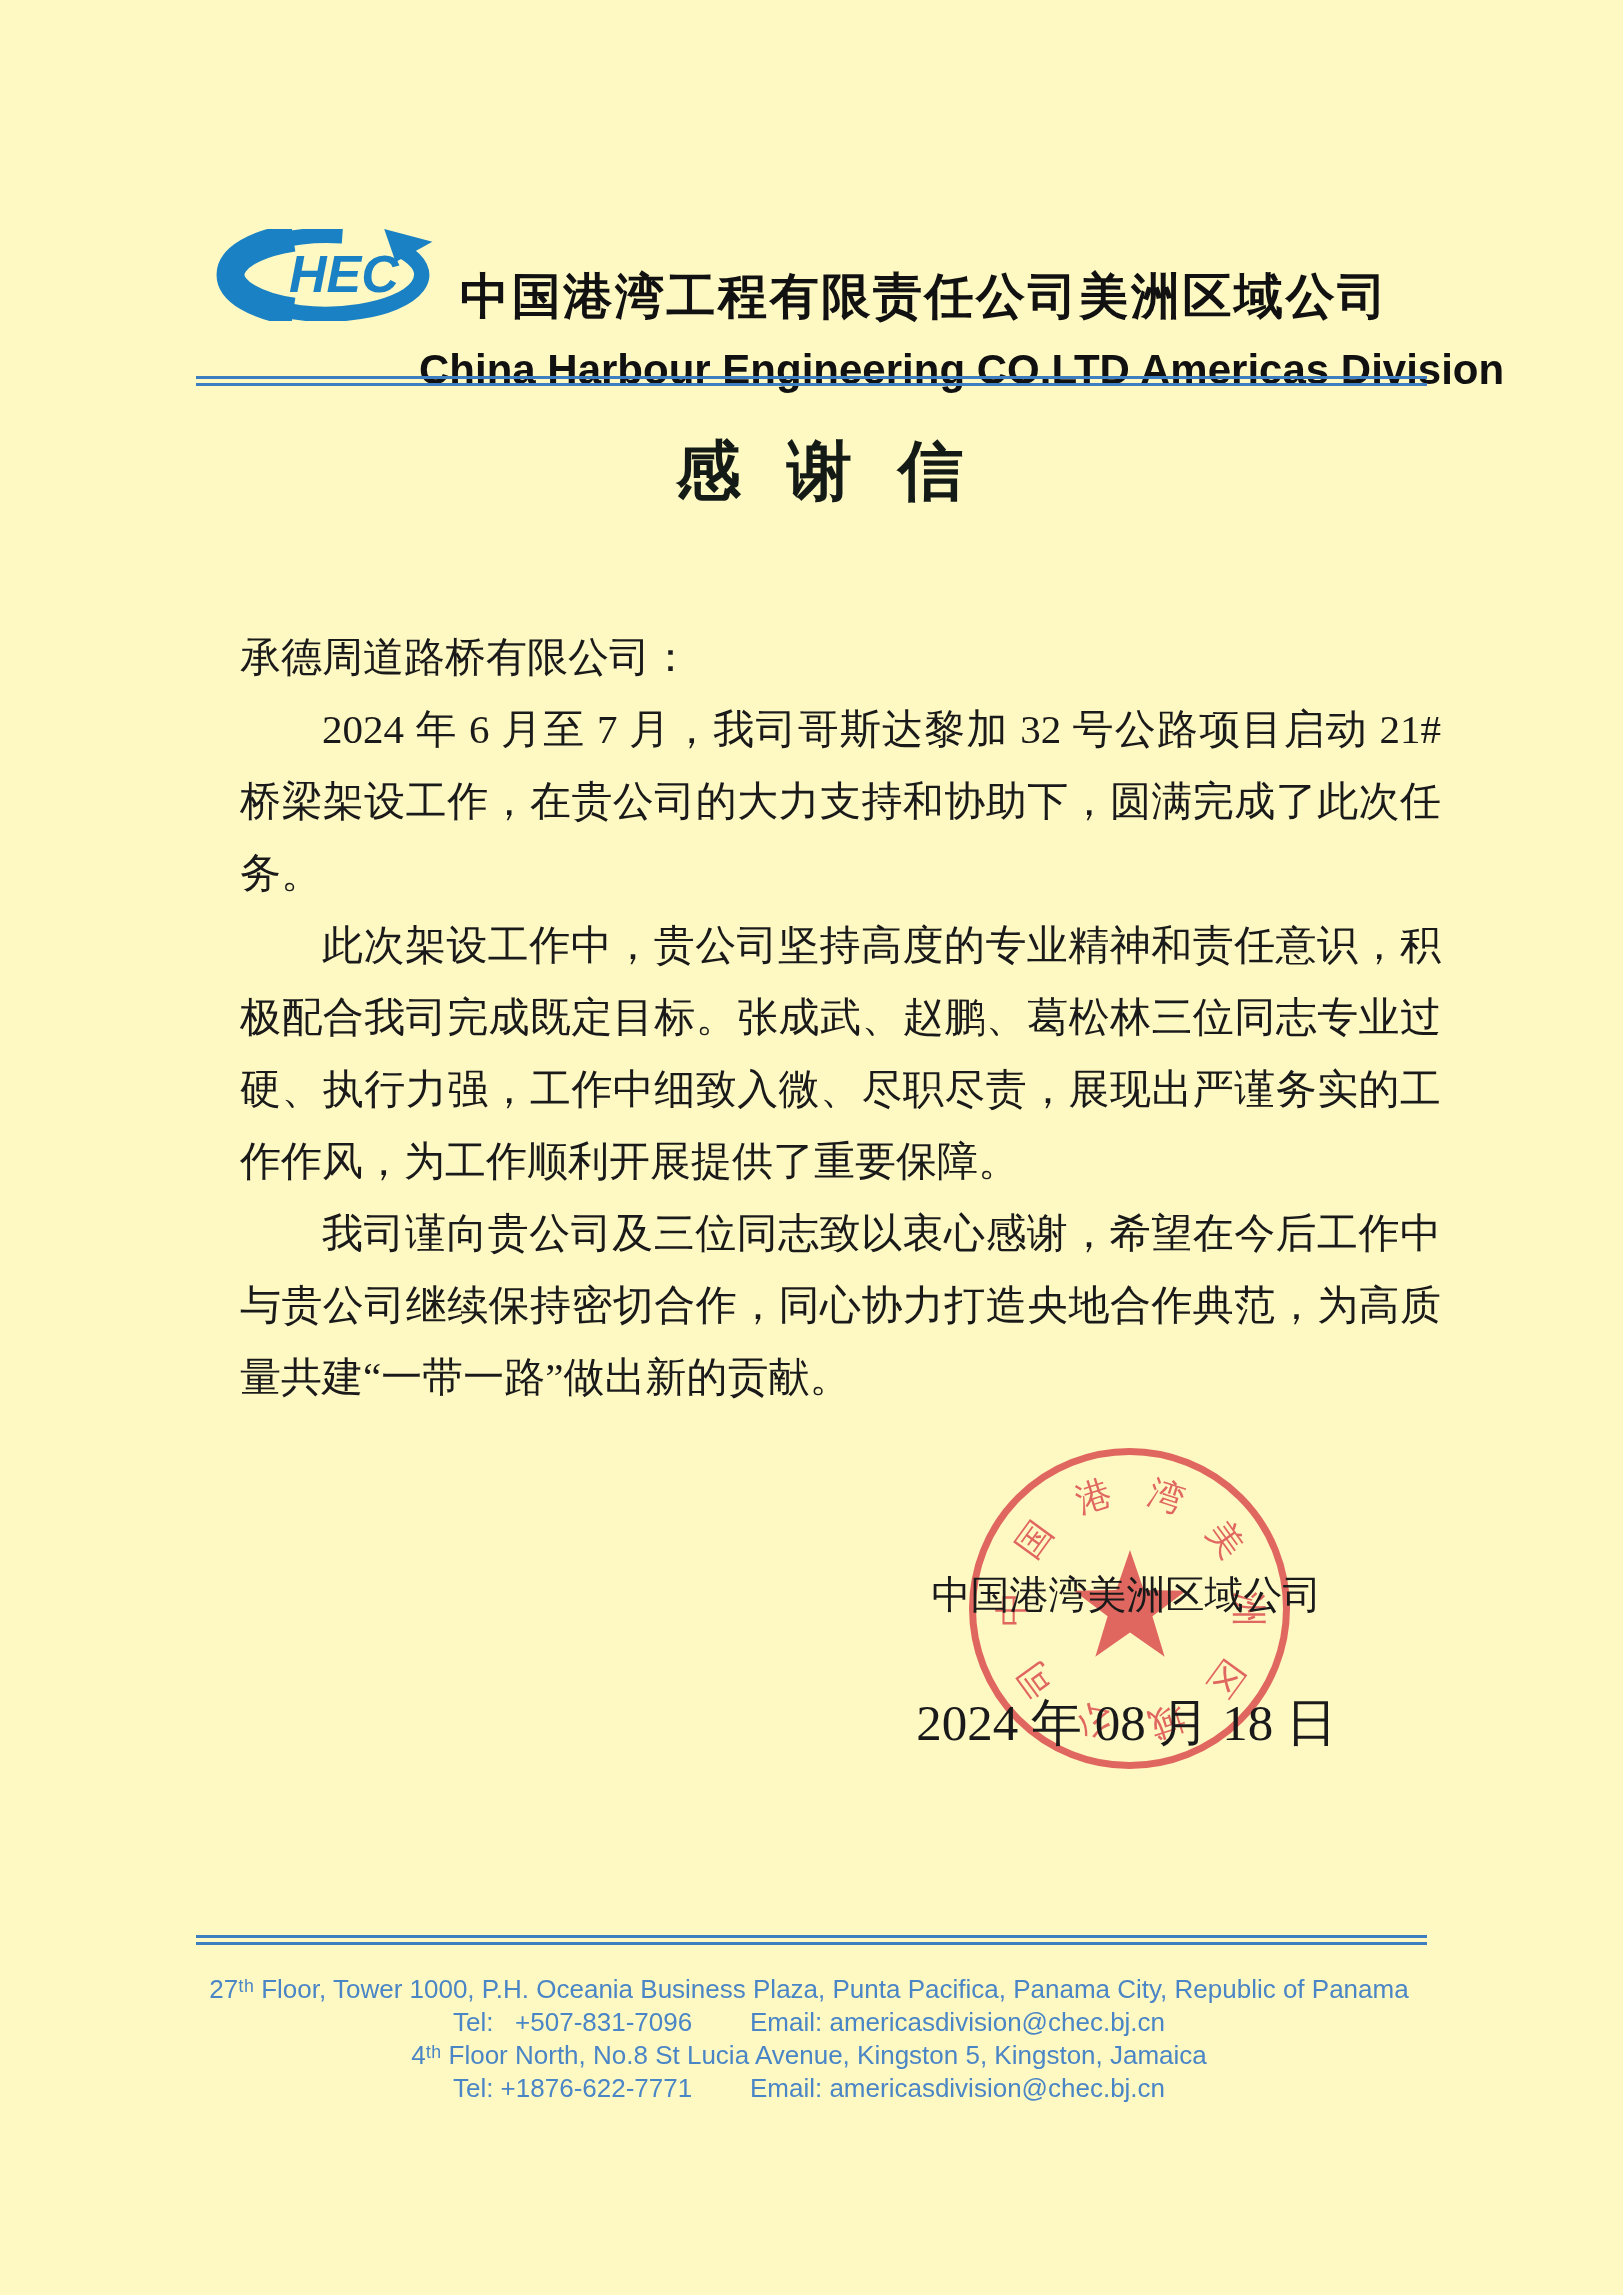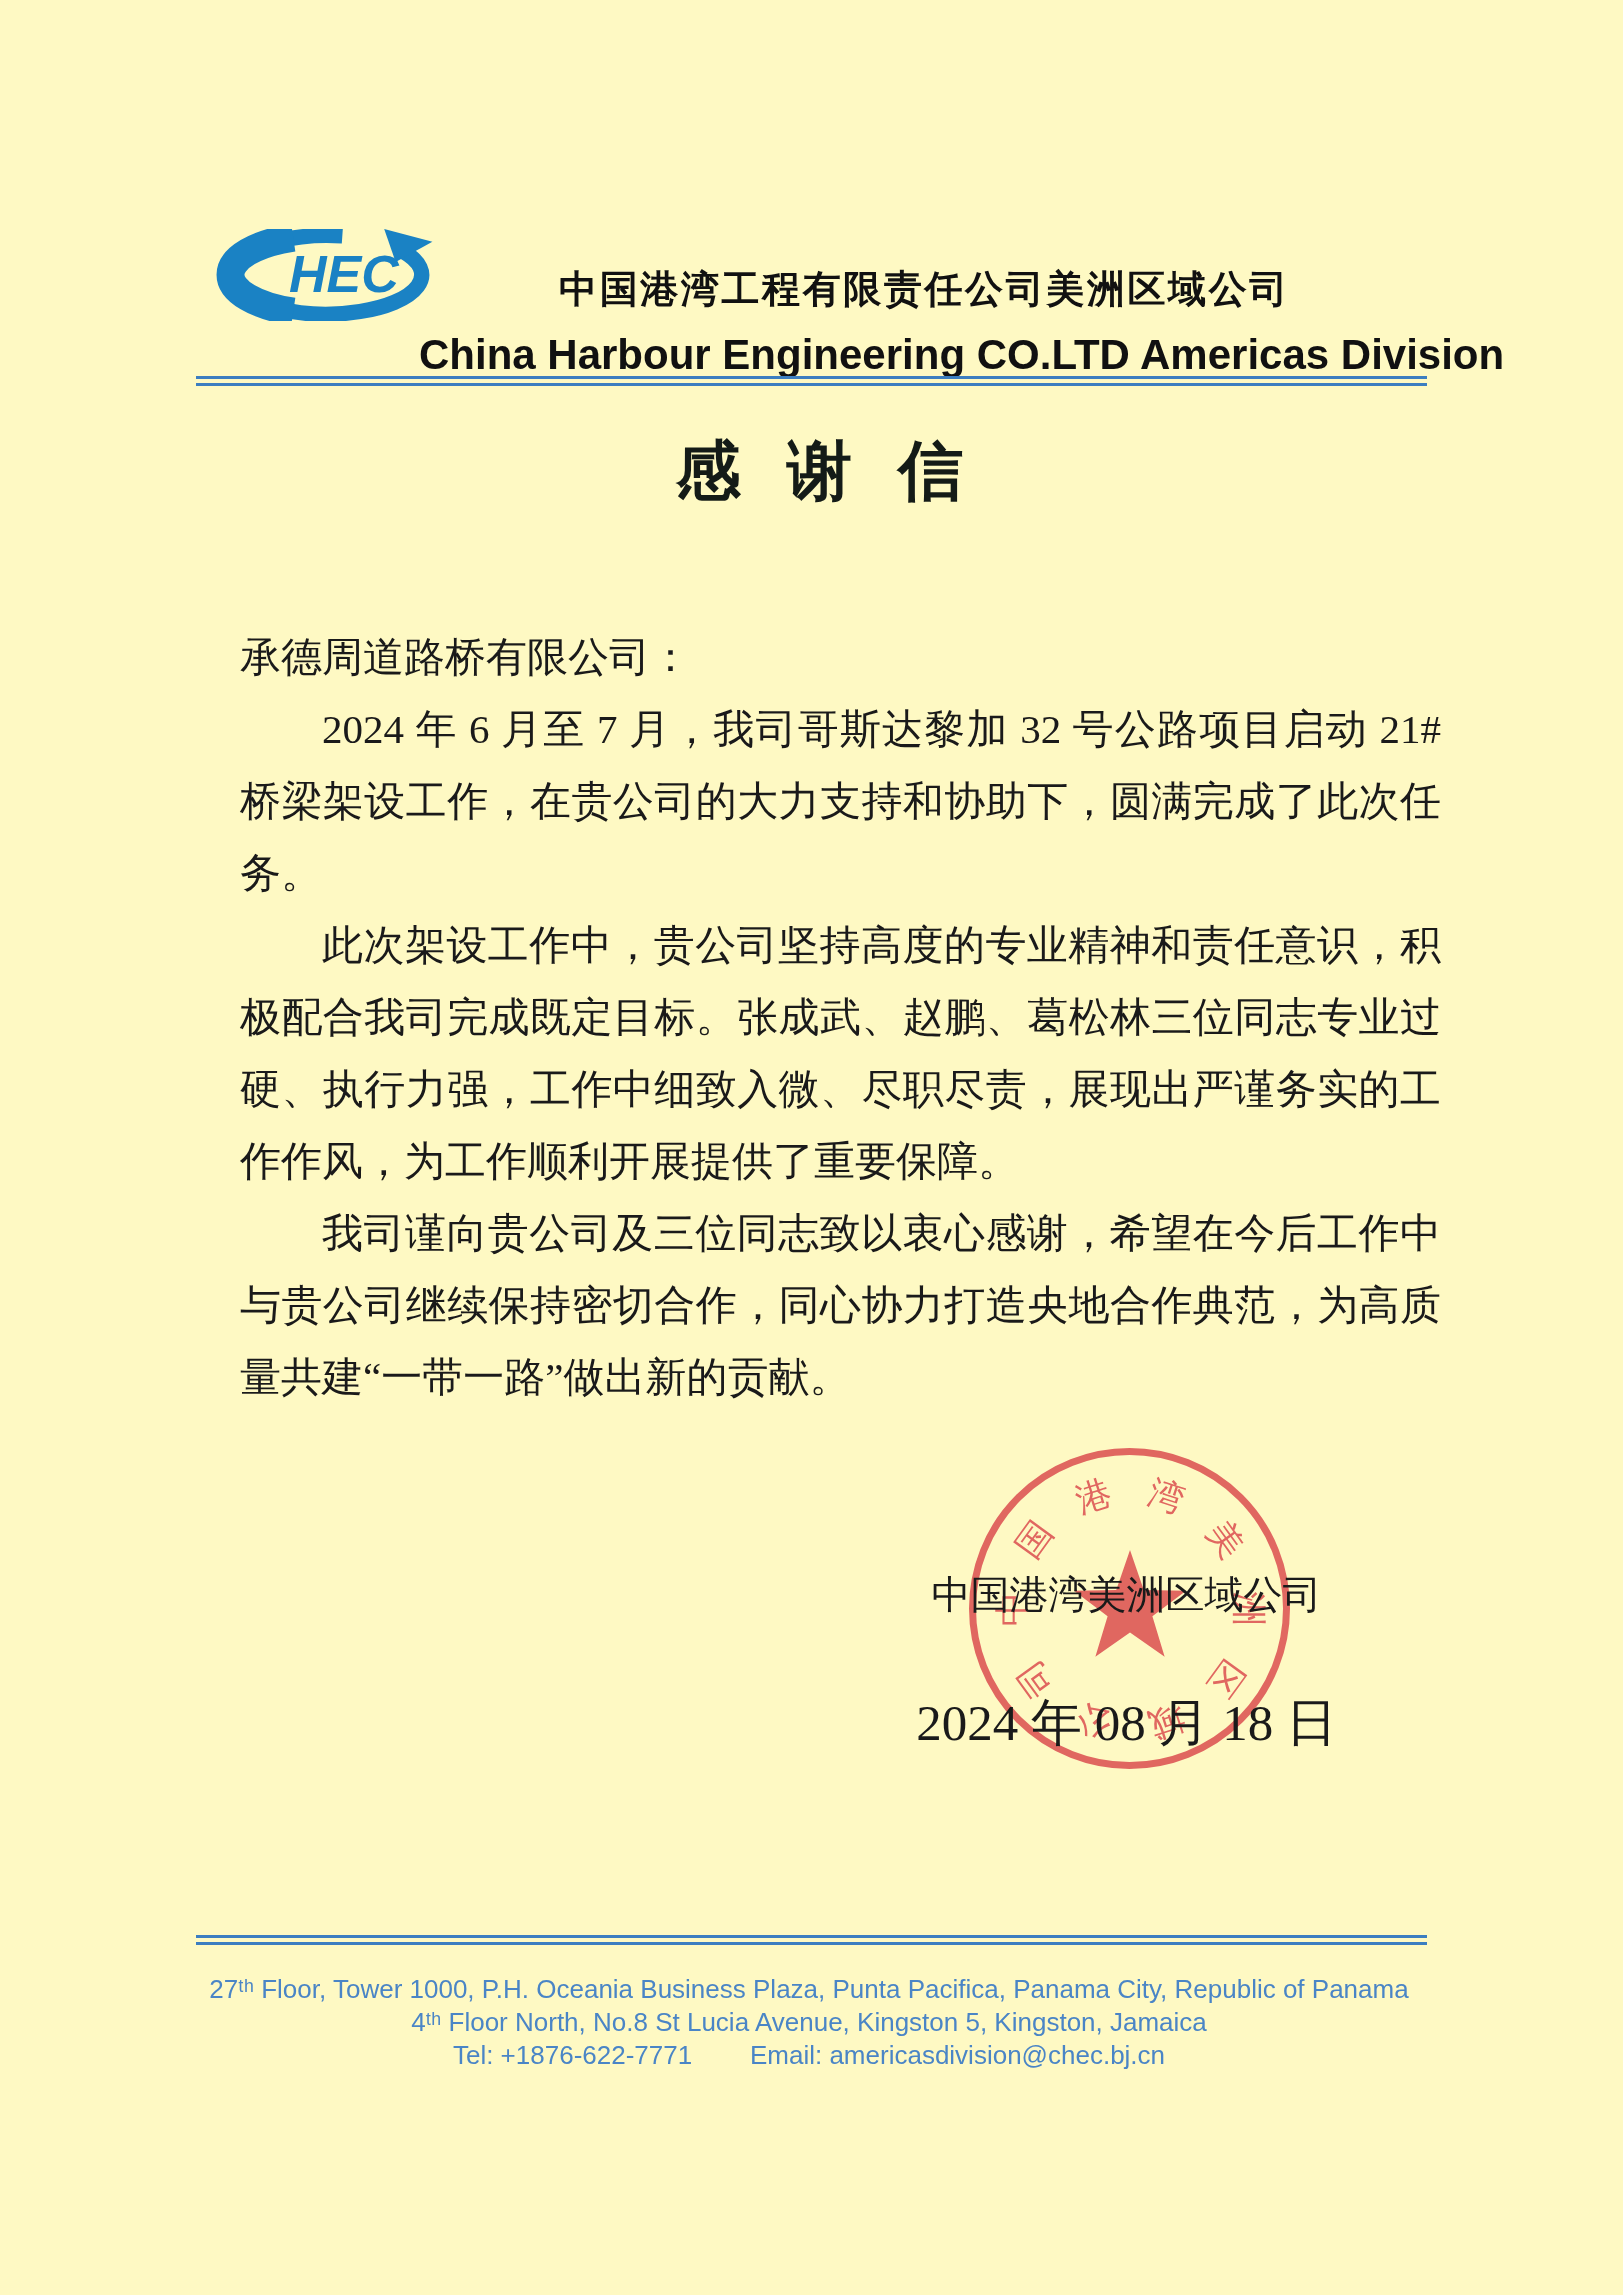--- a/index.html
+++ b/index.html
@@ -21,21 +21,21 @@
   }
   .header-text {
     position: absolute;
     left: 419px; top: 264px;
     width: 1011px;
     text-align: center;
   }
   .company-cn {
     font-family: Liberation Mono, monospace;
     font-weight: bold;
-    font-size: 38px;
+    font-size: 49px;
     letter-spacing: 2.6px;
     color: #111;
     white-space: nowrap;
   }
   .company-en {
     margin-top: 16px;
     font-family: "Liberation Sans", "DejaVu Sans", sans-serif;
     font-weight: bold;
     font-size: 42px;
     color: #111;
@@ -182,18 +182,19 @@
   <div class="sig-company">中国港湾美洲区域公司</div>
   <div class="sig-date">2024 年 08 月 18 日</div>
 
   <div class="footer-rule">
     <div class="l1"></div>
     <div class="l2"></div>
   </div>
 
   <div class="footer-text">
     <div class="footer-line">27ᵗʰ Floor, Tower 1000, P.H. Oceania Business Plaza, Punta Pacifica, Panama City, Republic of Panama</div>
+    <div class="footer-line">Tel:   +507-831-7096        Email: americasdivision@chec.bj.cn</div>
     <div class="footer-line">4ᵗʰ Floor North, No.8 St Lucia Avenue, Kingston 5, Kingston, Jamaica</div>
     <div class="footer-line">Tel: +1876-622-7771        Email: americasdivision@chec.bj.cn</div>
   </div>
 
 </div>
 
 
 </body></html>

